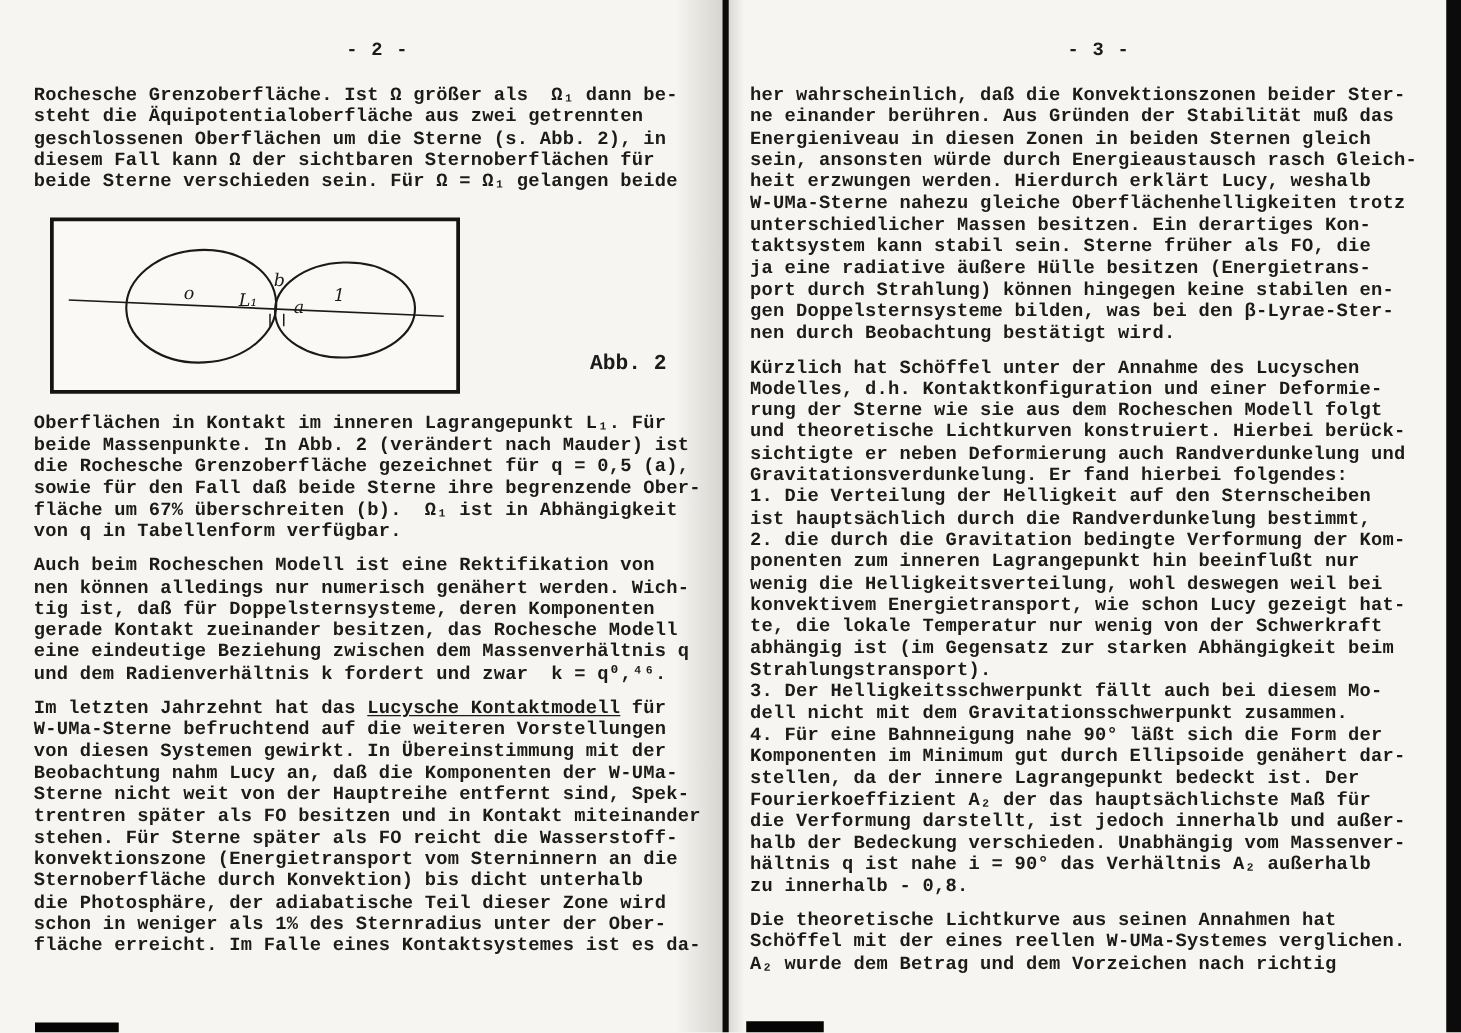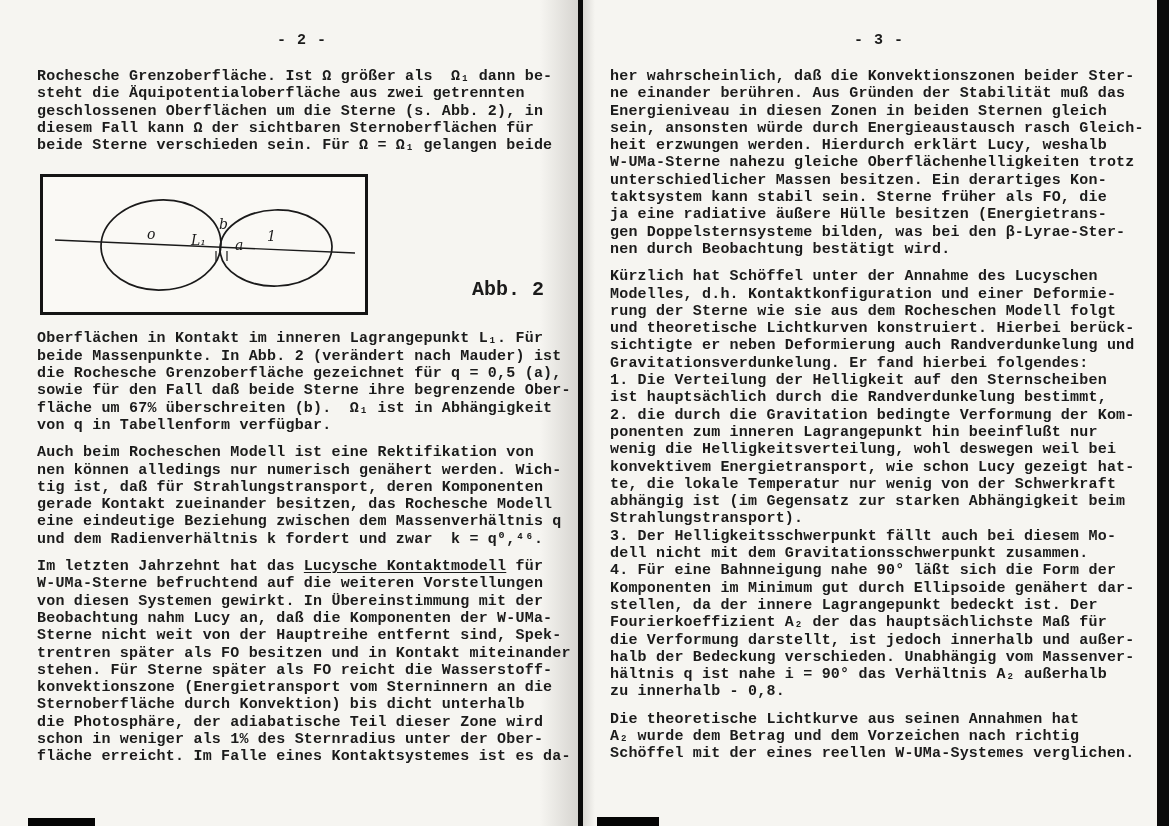--- a/index.html
+++ b/index.html
@@ -13,29 +13,29 @@
   .page-left{left:27px;width:550px;}
   .page-right{left:600px;width:558px;}
   .page-num{
     text-align:center;font-size:15px;font-weight:bold;letter-spacing:1px;
     margin-bottom:19px;white-space:pre;
   }
   .line{
     white-space:pre;font-size:15px;font-weight:bold;line-height:17.3px;
     letter-spacing:0.2px;
   }
-  .paragraph{margin-bottom:10px;margin-left:10px;}
+  .paragraph{margin-bottom:10px;}
   .u{text-decoration:underline;text-underline-offset:2px;}
   .figure-row{display:flex;align-items:flex-end;margin:20px 0 15px 13px;}
   .fig-box{
     width:322px;height:135px;border:3px solid #141414;background:#faf9f5;
     flex:0 0 auto;
   }
   .fig-caption{
-    margin-left:104px;margin-bottom:14px;font-size:20px;font-weight:bold;white-space:pre;
+    margin-left:104px;margin-bottom:14px;font-size:17px;font-weight:bold;white-space:pre;
   }
   .fig-label{
     font-family:"DejaVu Serif",serif;font-style:italic;font-size:14px;fill:#1b1b1b;
   }
   .gutter-shadow-l{
     position:absolute;left:540px;top:0;width:38px;height:826px;
     background:linear-gradient(to right, rgba(90,85,75,0), rgba(70,65,58,0.18));
   }
   .gutter-line{
     position:absolute;left:578px;top:0;width:5px;height:826px;background:#0b0b0b;
@@ -96,21 +96,21 @@
         <div class="line"><span>Oberflächen in Kontakt im inneren Lagrangepunkt L₁. Für</span></div>
         <div class="line"><span>beide Massenpunkte. In Abb. 2 (verändert nach Mauder) ist</span></div>
         <div class="line"><span>die Rochesche Grenzoberfläche gezeichnet für q = 0,5 (a),</span></div>
         <div class="line"><span>sowie für den Fall daß beide Sterne ihre begrenzende Ober-</span></div>
         <div class="line"><span>fläche um 67% überschreiten (b).  Ω₁ ist in Abhängigkeit</span></div>
         <div class="line"><span>von q in Tabellenform verfügbar.</span></div>
       </div>
       <div class="paragraph">
         <div class="line"><span>Auch beim Rocheschen Modell ist eine Rektifikation von</span></div>
         <div class="line"><span>nen können alledings nur numerisch genähert werden. Wich-</span></div>
-        <div class="line"><span>tig ist, daß für Strahlungstransport, deren Komponenten</span></div>
+        <div class="line"><span>tig ist, daß für Doppelsternsysteme, deren Komponenten</span></div>
         <div class="line"><span>gerade Kontakt zueinander besitzen, das Rochesche Modell</span></div>
         <div class="line"><span>eine eindeutige Beziehung zwischen dem Massenverhältnis q</span></div>
         <div class="line"><span>und dem Radienverhältnis k fordert und zwar  k = q⁰,⁴⁶.</span></div>
       </div>
       <div class="paragraph">
         <div class="line"><span>Im letzten Jahrzehnt hat das </span><span class="u">Lucysche Kontaktmodell</span><span> für</span></div>
         <div class="line"><span>W-UMa-Sterne befruchtend auf die weiteren Vorstellungen</span></div>
         <div class="line"><span>von diesen Systemen gewirkt. In Übereinstimmung mit der</span></div>
         <div class="line"><span>Beobachtung nahm Lucy an, daß die Komponenten der W-UMa-</span></div>
         <div class="line"><span>Sterne nicht weit von der Hauptreihe entfernt sind, Spek-</span></div>
@@ -131,20 +131,21 @@
       <div class="paragraph">
         <div class="line"><span>her wahrscheinlich, daß die Konvektionszonen beider Ster-</span></div>
         <div class="line"><span>ne einander berühren. Aus Gründen der Stabilität muß das</span></div>
         <div class="line"><span>Energieniveau in diesen Zonen in beiden Sternen gleich</span></div>
         <div class="line"><span>sein, ansonsten würde durch Energieaustausch rasch Gleich-</span></div>
         <div class="line"><span>heit erzwungen werden. Hierdurch erklärt Lucy, weshalb</span></div>
         <div class="line"><span>W-UMa-Sterne nahezu gleiche Oberflächenhelligkeiten trotz</span></div>
         <div class="line"><span>unterschiedlicher Massen besitzen. Ein derartiges Kon-</span></div>
         <div class="line"><span>taktsystem kann stabil sein. Sterne früher als FO, die</span></div>
         <div class="line"><span>ja eine radiative äußere Hülle besitzen (Energietrans-</span></div>
+        <div class="line"><span>port durch Strahlung) können hingegen keine stabilen en-</span></div>
         <div class="line"><span>gen Doppelsternsysteme bilden, was bei den β-Lyrae-Ster-</span></div>
         <div class="line"><span>nen durch Beobachtung bestätigt wird.</span></div>
       </div>
       <div class="paragraph">
         <div class="line"><span>Kürzlich hat Schöffel unter der Annahme des Lucyschen</span></div>
         <div class="line"><span>Modelles, d.h. Kontaktkonfiguration und einer Deformie-</span></div>
         <div class="line"><span>rung der Sterne wie sie aus dem Rocheschen Modell folgt</span></div>
         <div class="line"><span>und theoretische Lichtkurven konstruiert. Hierbei berück-</span></div>
         <div class="line"><span>sichtigte er neben Deformierung auch Randverdunkelung und</span></div>
         <div class="line"><span>Gravitationsverdunkelung. Er fand hierbei folgendes:</span></div>
@@ -163,17 +164,17 @@
         <div class="line"><span>Komponenten im Minimum gut durch Ellipsoide genähert dar-</span></div>
         <div class="line"><span>stellen, da der innere Lagrangepunkt bedeckt ist. Der</span></div>
         <div class="line"><span>Fourierkoeffizient A₂ der das hauptsächlichste Maß für</span></div>
         <div class="line"><span>die Verformung darstellt, ist jedoch innerhalb und außer-</span></div>
         <div class="line"><span>halb der Bedeckung verschieden. Unabhängig vom Massenver-</span></div>
         <div class="line"><span>hältnis q ist nahe i = 90° das Verhältnis A₂ außerhalb</span></div>
         <div class="line"><span>zu innerhalb - 0,8.</span></div>
       </div>
       <div class="paragraph">
         <div class="line"><span>Die theoretische Lichtkurve aus seinen Annahmen hat</span></div>
+        <div class="line"><span>Schöffel mit der eines reellen W-UMa-Systemes verglichen.</span></div>
         <div class="line"><span>A₂ wurde dem Betrag und dem Vorzeichen nach richtig</span></div>
-        <div class="line"><span>Schöffel mit der eines reellen W-UMa-Systemes verglichen.</span></div>
       </div>
     </div>
 </div>
 
 </body></html>

